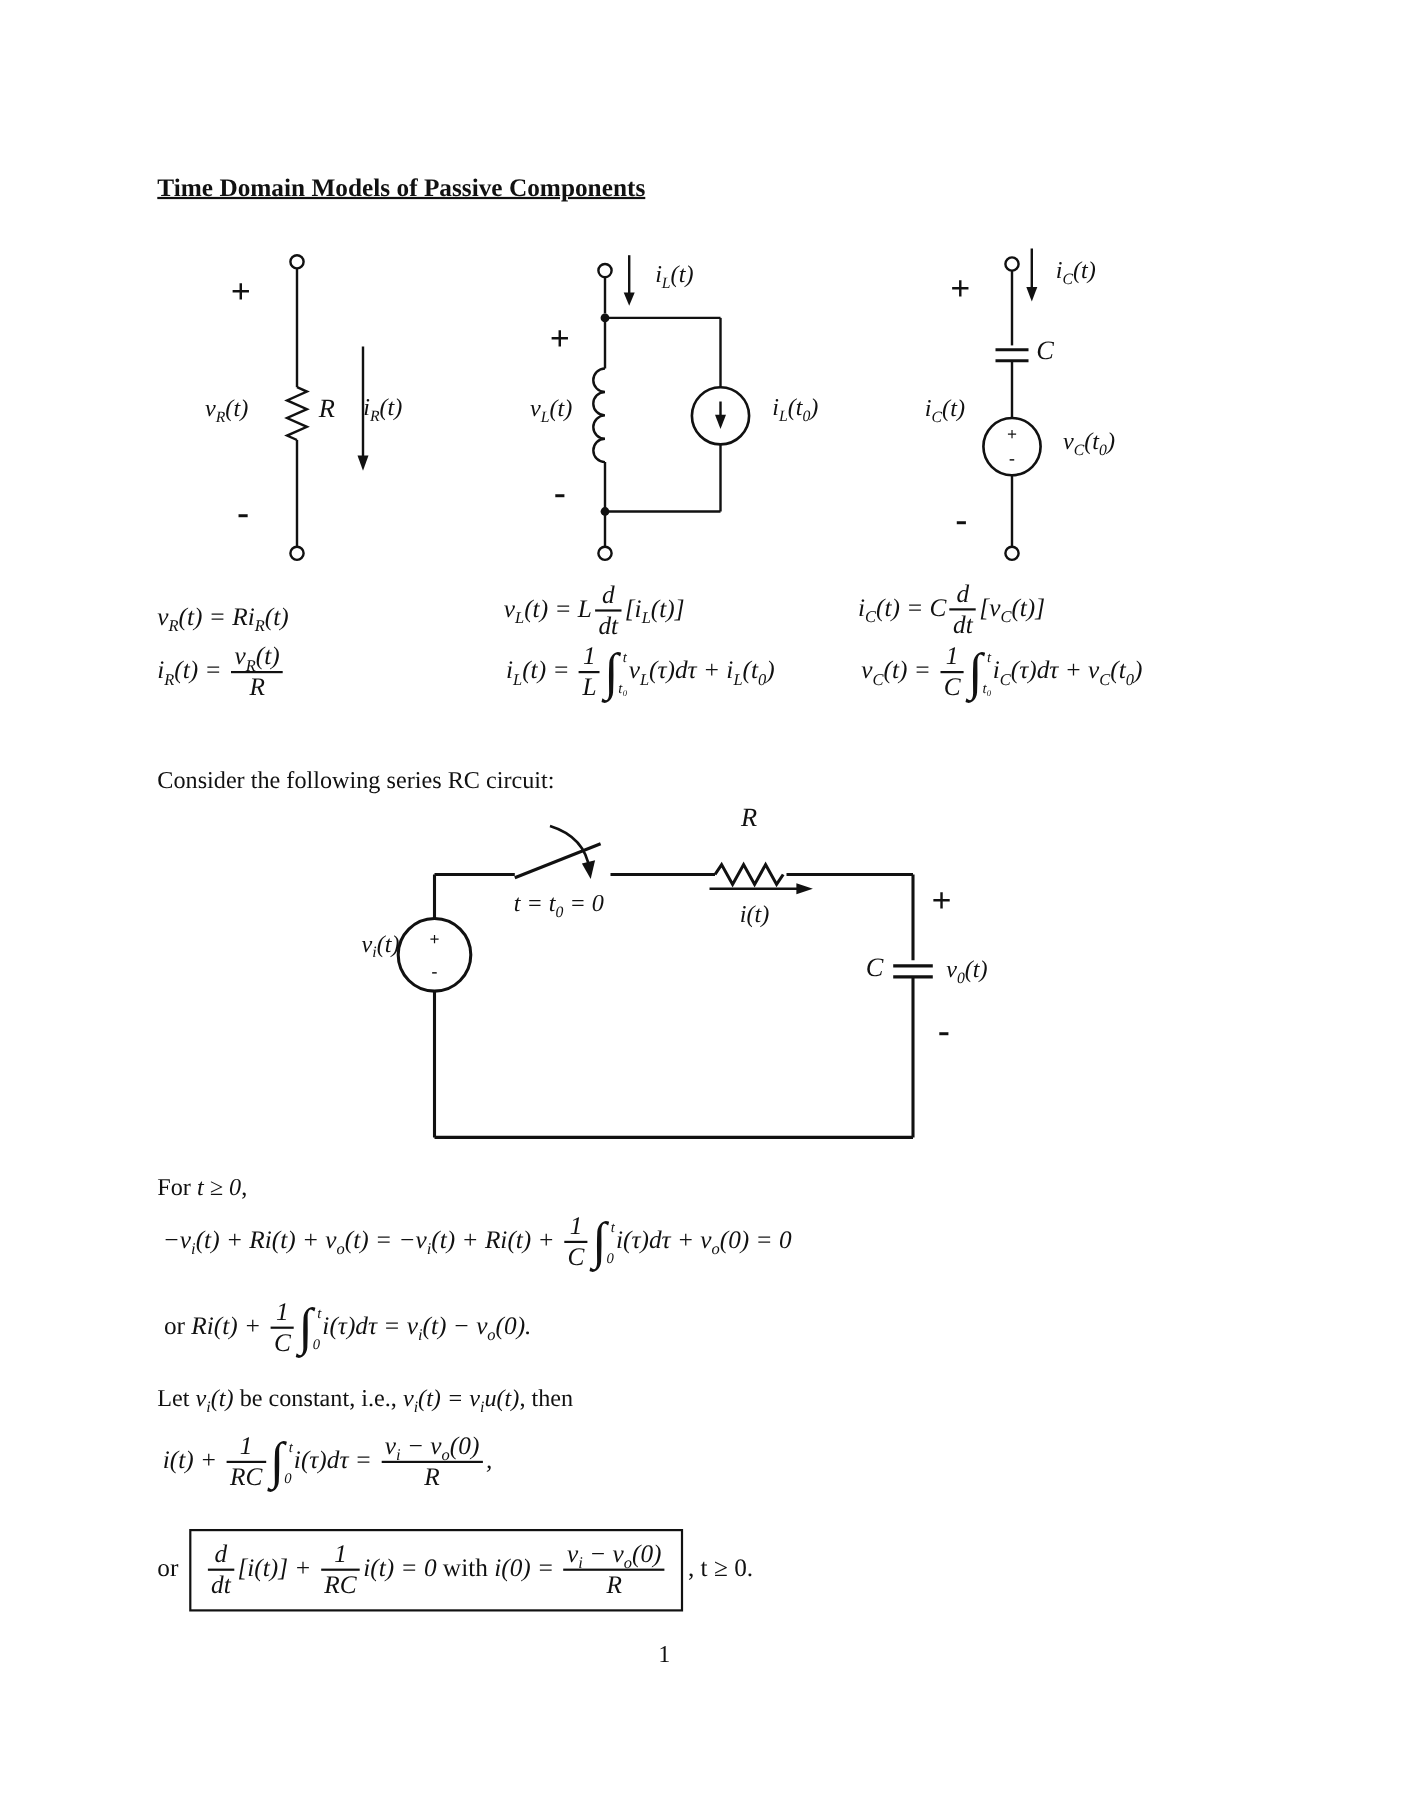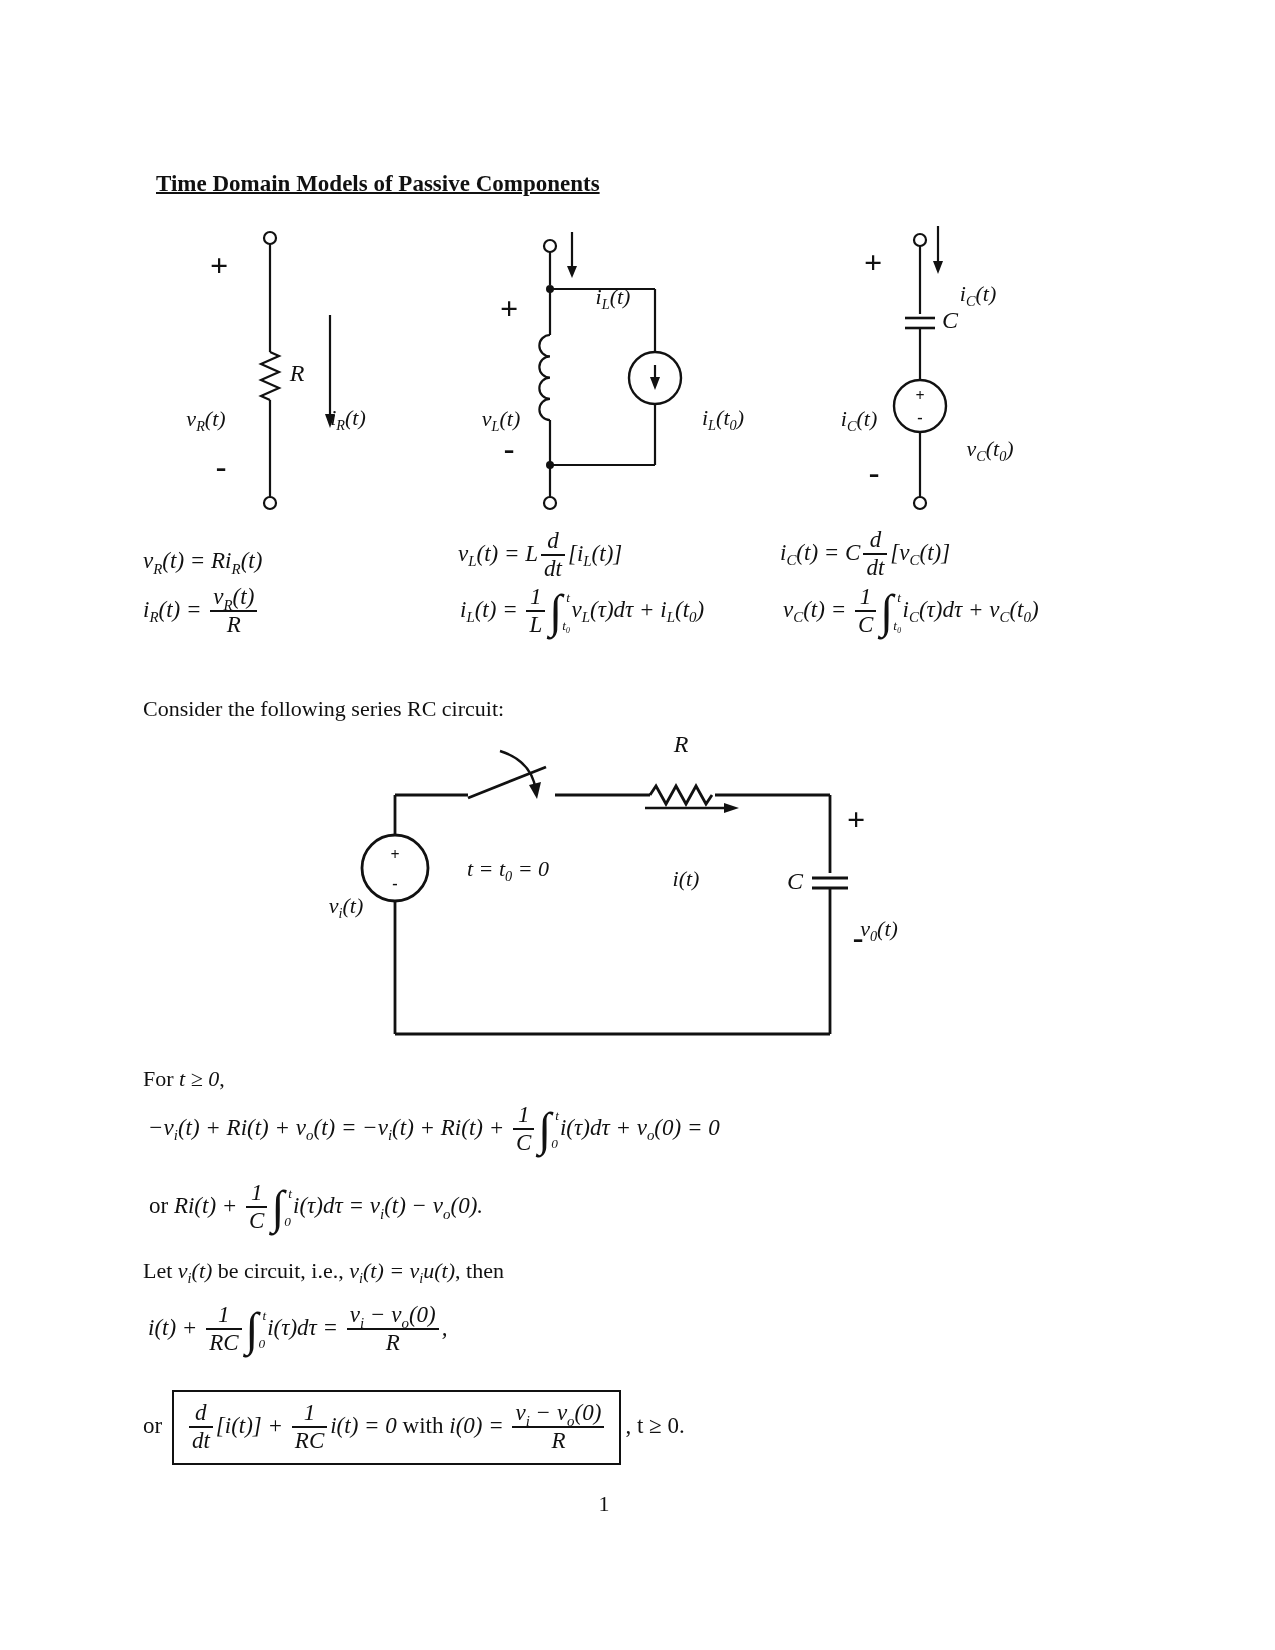--- a/index.html
+++ b/index.html
@@ -1,25 +1,25 @@
 <!DOCTYPE html>
 <html><head>
 <meta charset="utf-8">
 <style>
   html,body{margin:0;padding:0;background:#ffffff;}
   .page{position:relative;width:1275px;height:1650px;background:#fff;color:#111;
         font-family:"Liberation Serif",serif;overflow:hidden;}
   .abs{position:absolute;}
-  .title{position:absolute;left:143px;top:158px;margin:13px;font-size:23px;font-weight:bold;
+  .title{position:absolute;left:143px;top:158px;margin:0;font-size:23px;font-weight:bold;
          text-decoration:underline;text-decoration-thickness:2px;font-family:"Liberation Serif",serif;}
   
   .lbl{position:absolute;transform:translate(-50%,-50%);white-space:nowrap;}
   .mi{font-style:italic;}
   .rm{font-style:normal;margin-top:14px;}
-  .math{font-style:italic;font-size:22px;margin-top:48px;}
+  .math{font-style:italic;font-size:22px;}
   .comp{font-style:italic;font-size:24px;}
   .sign{position:absolute;transform:translate(-50%,-50%);font-size:32px;font-weight:bold;}
   .ssign{position:absolute;transform:translate(-50%,-50%);font-size:16px;font-weight:bold;}
   .body-text{position:absolute;font-size:22px;white-space:nowrap;}
   .eq{position:absolute;font-style:italic;font-size:23px;white-space:nowrap;}
   sub{font-size:0.65em;line-height:0;}
   .frac{display:inline-block;text-align:center;vertical-align:middle;margin:0 3px;}
   .fn{display:block;padding:0 3px;line-height:1.15;}
   .fd{display:block;border-top:2px solid #111;padding:0 3px;line-height:1.15;}
   .intw{display:inline-flex;align-items:center;vertical-align:middle;margin:0 1px;}
@@ -194,21 +194,21 @@
     <span class="rm">or </span><span>Ri(t) + <span class="frac"><span class="fn">1</span><span class="fd">C</span></span><span class="intw">
           <span class="intg">∫</span>
           <span class="lims">
             <span class="lu">t</span>
             <span class="ll">0</span>
           </span>
         </span>i(τ)dτ = v<sub>i</sub>(t) − v<sub>o</sub>(0).</span>
   </div>
 
   <div class="body-text" style="left:143px;top:1258px">
-    <span class="rm">Let </span><span class="mi">v<sub>i</sub>(t)</span><span class="rm"> be circuit, i.e., </span><span class="mi">v<sub>i</sub>(t) = v<sub>i</sub>u(t)</span><span class="rm">, then</span>
+    <span class="rm">Let </span><span class="mi">v<sub>i</sub>(t)</span><span class="rm"> be constant, i.e., </span><span class="mi">v<sub>i</sub>(t) = v<sub>i</sub>u(t)</span><span class="rm">, then</span>
   </div>
 
   <div class="eq" style="left:148px;top:1302px">i(t) + <span class="frac"><span class="fn">1</span><span class="fd">RC</span></span><span class="intw">
         <span class="intg">∫</span>
         <span class="lims">
           <span class="lu">t</span>
           <span class="ll">0</span>
         </span>
       </span>i(τ)dτ = <span class="frac"><span class="fn">v<sub>i</sub> − v<sub>o</sub>(0)</span><span class="fd">R</span></span>,</div>
 

